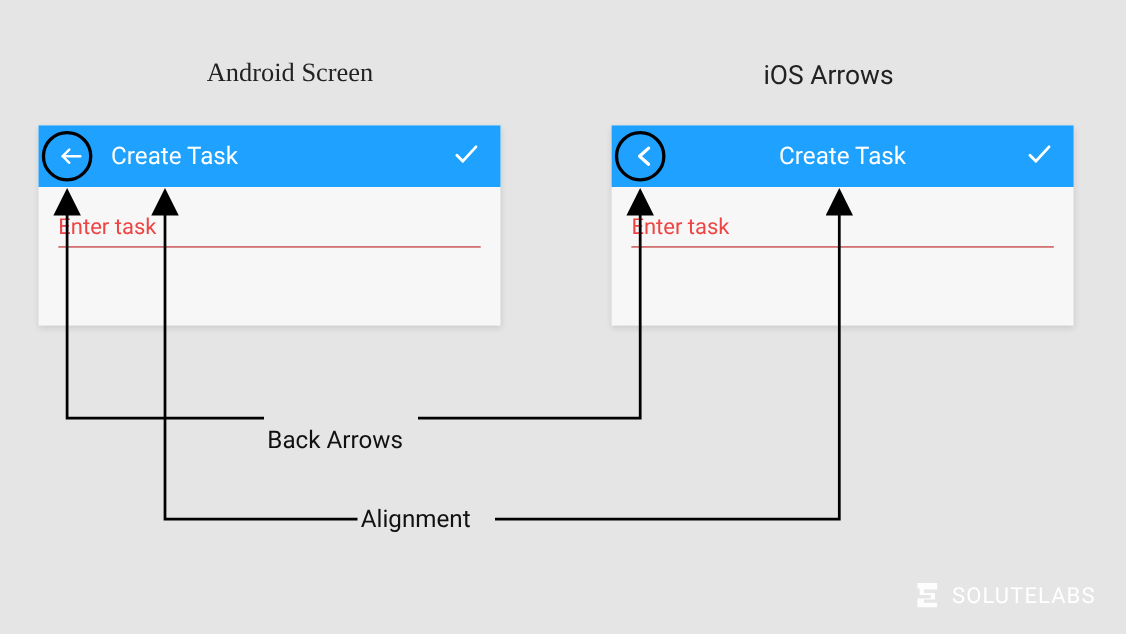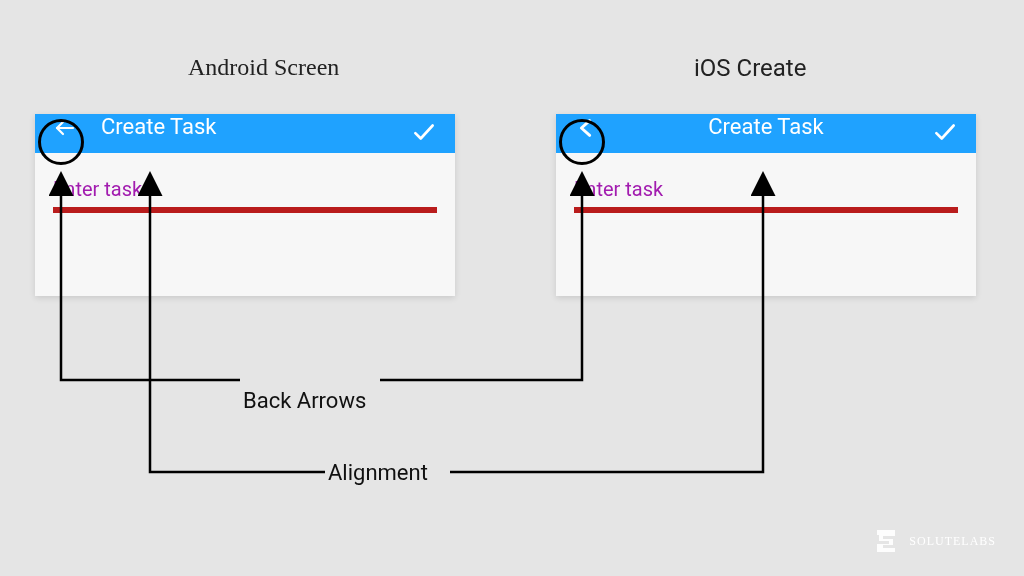--- a/index.html
+++ b/index.html
@@ -23,23 +23,24 @@
   .screen {
     position: absolute;
     width: 420px;
     background: #f7f7f7;
     box-shadow: 0 2px 6px rgba(0,0,0,0.12);
   }
   .screen-android { left: 35px; top: 114px; height: 182px; }
   .screen-ios { left: 556px; top: 114px; height: 182px; }
 
   .appbar {
-    height: 39px;
+    height: 56px;
     background: #1fa2ff;
     display: flex;
+    align-items: center;
     padding: 0 16px;
     color: #fff;
     position: relative;
   }
   .appbar .back-btn {
     width: 28px;
     height: 28px;
     display: flex;
     align-items: center;
     justify-content: center;
@@ -60,22 +61,22 @@
     right: 18px;
     top: 50%;
     transform: translateY(-50%);
   }
 
   .input-area {
     padding: 24px 18px 0 18px;
   }
   .input-field {
     font-size: 20px;
-    color: #a21caf;
-    border-bottom: 6px solid #b91c1c;
+    color: #ef4444;
+    border-bottom: 1px solid #b91c1c;
     padding-bottom: 6px;
   }
 
   
   .anno-circle {
     position: absolute;
     width: 46px;
     height: 46px;
     border: 3px solid #000;
     border-radius: 50%;
@@ -107,31 +108,30 @@
     display: flex;
     align-items: center;
     gap: 8px;
     color: #fff;
   }
   .brand .logo {
     width: 30px; height: 30px;
     display: flex; align-items: center; justify-content: center;
   }
   .brand .text {
-    font-size: 12px;
+    font-size: 20px;
     letter-spacing: 1px;
     font-weight: 400;
-    font-family: Liberation Serif, serif;
   }
 </style>
 </head>
 <body>
 
 <div class="screen-label label-android">Android Screen</div>
-<div class="screen-label label-ios">iOS Create</div>
+<div class="screen-label label-ios">iOS Arrows</div>
 
 <div class="screen screen-android">
   <div class="appbar android">
     <span class="back-btn">
       <svg width="24" height="24" viewBox="0 0 24 24" fill="none" stroke="#fff" stroke-width="2.2" stroke-linecap="round" stroke-linejoin="round">
         <line x1="20" y1="12" x2="4" y2="12"></line>
         <polyline points="10,6 4,12 10,18"></polyline>
       </svg>
     </span>
     <span class="title">Create Task</span>

